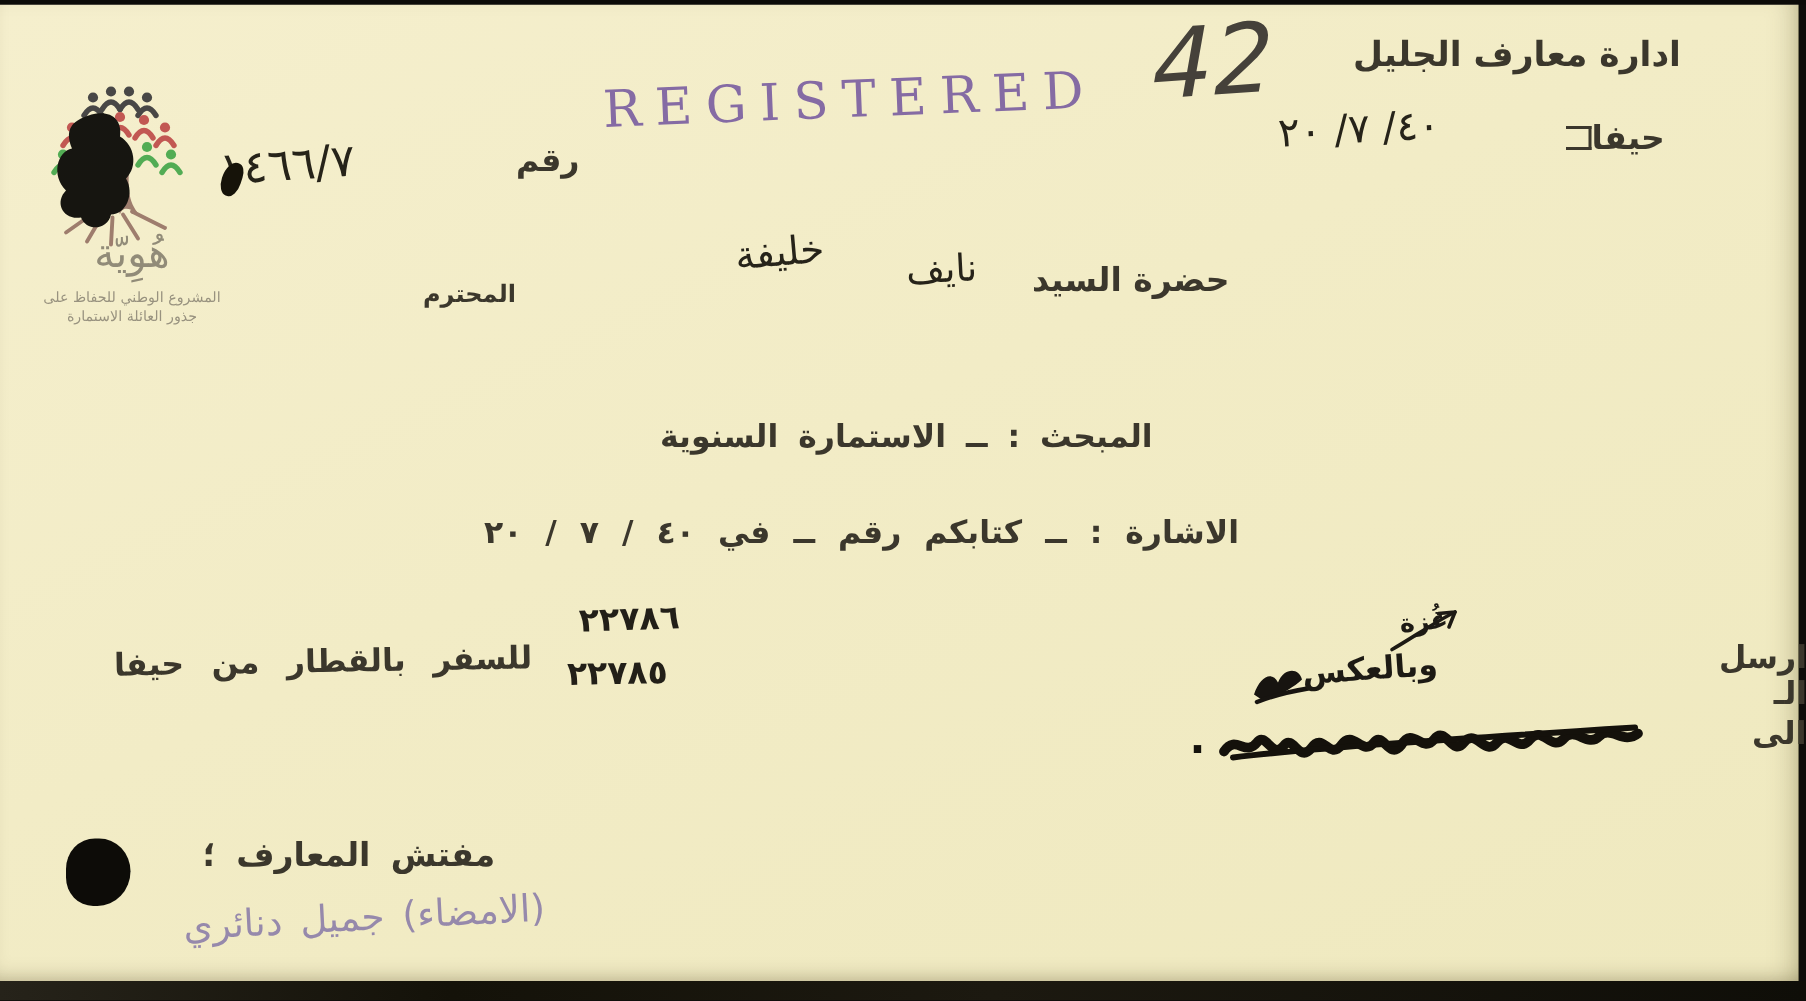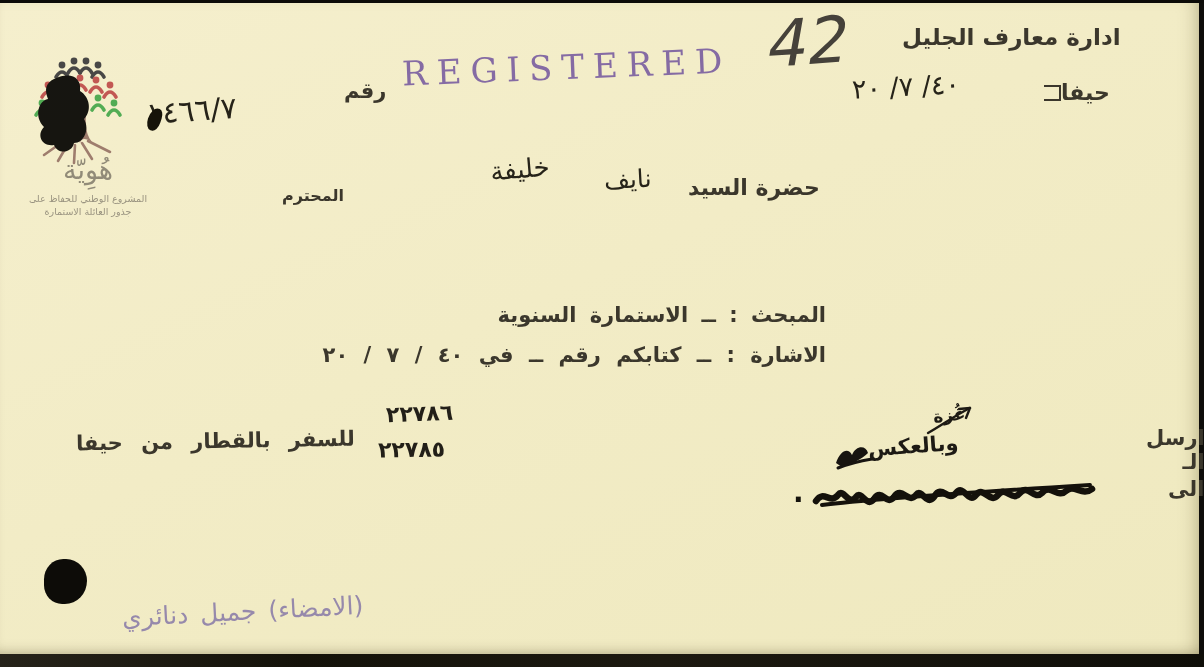--- a/index.html
+++ b/index.html
@@ -27,31 +27,31 @@
   .num42{left:768px;top:2px;font-size:64px;color:#45413a;
     transform:rotate(-4deg) skewX(-14deg);font-weight:400;}
   .cityline{left:1038px;top:77px;font-size:22px;}
   .datebox{display:inline-block;width:15px;height:12px;border:2px solid #3b372c;border-left:none;
     vertical-align:-1px;margin-left:6px;}
   .citydate{left:852px;top:68px;font-size:27px;letter-spacing:5px;transform:rotate(-3deg);}
 
   
   .registered{left:402px;top:44px;font-family:"DejaVu Serif",serif;font-size:34px;
     letter-spacing:9px;color:#6d4f9c;opacity:.82;transform:rotate(-2.3deg);font-weight:400;}
-  .raqam{left:344px;top:76px;font-size:21px;}
+  .raqam{left:344px;top:92px;font-size:21px;}
   .refnum{left:146px;top:90px;font-size:30px;letter-spacing:11px;transform:rotate(-4deg);}
 
   
   .addr-prefix{left:688px;top:172px;font-size:22px;}
   .addr-first{left:604px;top:162px;font-size:25px;transform:rotate(-3deg);}
   .addr-last{left:490px;top:151px;font-size:26px;transform:rotate(-5deg);}
   .addr-hon{left:282px;top:183px;font-size:16px;}
 
   
-  .subject{left:440px;top:276px;width:386px;font-size:21px;text-align:right;word-spacing:6px;margin-top:24px;}
+  .subject{left:440px;top:276px;width:386px;font-size:21px;text-align:left;word-spacing:6px;}
   .reference{left:262px;top:330px;width:564px;font-size:21px;text-align:right;word-spacing:8px;}
   .typed-date{letter-spacing:6px;margin-top:10px;}
 
   
   .false-start{left:1146px;top:423px;font-size:21px;}
   .gaza{left:933px;top:402px;font-size:17px;font-weight:700;transform:rotate(-6deg);color:#1d1a14;}
   .wabilaks{left:868px;top:431px;font-size:21px;font-weight:700;transform:rotate(-4deg);color:#1d1a14;}
   .body1{left:565px;top:423px;font-size:21px;word-spacing:5px;}
   .formnum{font-size:22px;letter-spacing:7px;font-weight:700;color:#221f18;}
   .formnum1{left:386px;top:398px;transform:rotate(-2deg);}
@@ -170,20 +170,21 @@
   <div class="abs hand formnum formnum2 ltr">٢٢٧٨٥</div>
   <div class="abs typed rtl body1cont">للسفر بالقطار من حيفا</div>
 
   <div class="abs typed rtl body2pre">الى</div>
   <svg class="abs" style="left:812px;top:468px;" width="288" height="46">
     <path d="M4,30 C12,18 18,34 26,24 C32,16 36,36 44,26 C50,18 54,38 62,28 C70,16 74,36 82,26 C90,14 96,34 104,24 C110,16 114,36 122,26 C130,12 136,32 144,22 C152,12 156,34 164,24 C172,14 178,34 186,24 C194,14 200,32 208,22 C216,12 222,30 230,22 C238,12 246,28 254,20 C262,12 270,26 280,18" stroke="#14110b" stroke-width="6.5" fill="none" stroke-linecap="round"></path>
     <path d="M10,34 C60,28 150,22 278,14" stroke="#14110b" stroke-width="4" fill="none" stroke-linecap="round"></path>
   </svg>
   <div class="abs period">.</div>
 
+  <div class="abs typed rtl inspector">مفتش المعارف ؛</div>
   <div class="abs rtl signature">(الامضاء) جميل دنائري</div>
   <div class="abs hole"></div>
   <div class="abs speck"></div>
 
 </div>
 
 <div class="edge-top"></div>
 <div class="edge-bottom"></div>
 
 </body></html>

